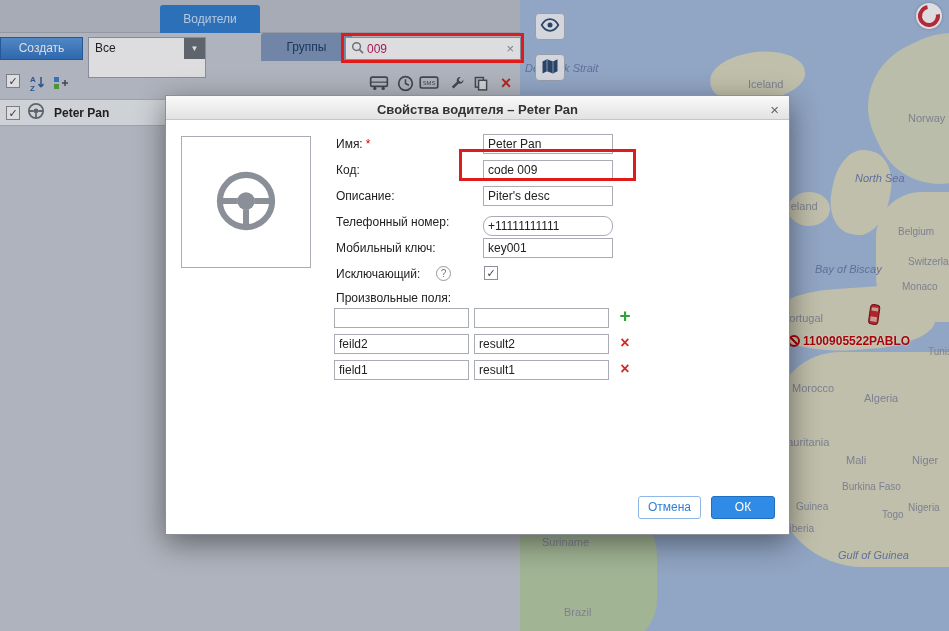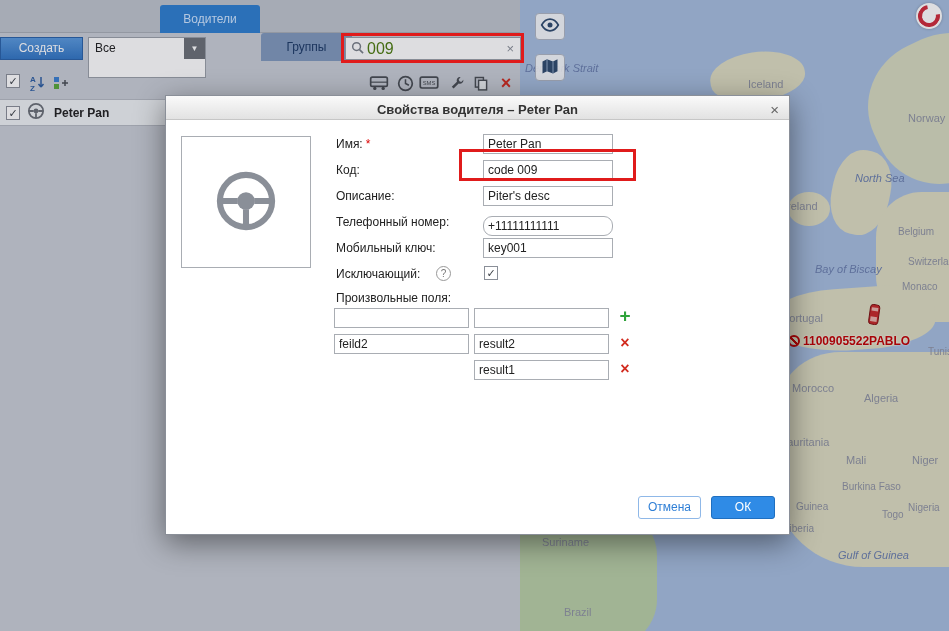--- a/index.html
+++ b/index.html
@@ -13,21 +13,21 @@
   .tab-drivers { left: 160px; width: 100px; background: #2e7fd0; color: #cfe6ff; }
   .tab-groups { left: 261px; width: 91px; background: #8099bd; color: #1c3a66; margin-top: 28px; }
 
   .btn-create { position: absolute; left: 0; top: 37px; width: 83px; height: 23px; line-height: 21px; text-align: center; background: linear-gradient(#5a9ade, #3276c4); border: 1px solid #2a62a8; color: #fff; }
   .dropdown { position: absolute; left: 88px; top: 37px; width: 118px; height: 41px; background: #fff; border: 1px solid #9aa0a8; line-height: 21px; }
   .dropdown .val { padding-left: 6px; }
   .dropdown .dd-btn { position: absolute; right: 0; top: 0; width: 21px; height: 21px; background: #6b7077; color: #fff; font-size: 8px; text-align: center; line-height: 21px; }
 
   .searchbox { position: absolute; left: 345px; top: 37px; width: 176px; height: 23px; background: #fff; border: 1px solid #9aa0a8; display: flex; align-items: center; }
   .searchbox svg { margin: 0 3px 0 5px; flex: none; }
-  .searchbox input { flex: 1; min-width: 0; border: none; outline: none; font-size: 16px; font-family: inherit; color: #4d7c0f; background: transparent; }
+  .searchbox input { flex: 1; min-width: 0; border: none; outline: none; font-size: 12px; font-family: inherit; color: #be185d; background: transparent; }
   .searchbox .clear { flex: none; margin-right: 6px; color: #8a8f98; font-size: 13px; cursor: pointer; }
 
   .iconrow { position: absolute; left: 0; top: 66px; width: 520px; height: 32px; }
   .chk { display: inline-block; width: 14px; height: 14px; background: #fff; border: 1px solid #8a8f98; text-align: center; line-height: 13px; font-size: 11px; color: #3a3f45; }
   .chk::before { content: "\2713"; }
   .iconrow .chk { position: absolute; left: 6px; top: 8px; }
   .ic { position: absolute; top: 6px; width: 22px; height: 22px; display: flex; align-items: center; justify-content: center; cursor: pointer; }
   .ic-sort { left: 26px; }
   .ic-mode { left: 50px; }
   .ic-bus { left: 368px; }
@@ -295,20 +295,21 @@
     <span class="flabel" style="top:195px;">Произвольные поля:</span>
 
     <input class="cinput" style="left: 168px; top: 212px;" value="">
     <input class="cinput" style="left: 308px; top: 212px;" value="">
     <span class="act act-add" style="top:209px;">+</span>
 
     <input class="cinput" style="left: 168px; top: 238px;" value="feild2">
     <input class="cinput" style="left: 308px; top: 238px;" value="result2">
     <span class="act act-del" style="top:238px;">×</span>
 
+    <input class="cinput" style="left: 168px; top: 264px;" value="field1">
     <input class="cinput" style="left: 308px; top: 264px;" value="result1">
     <span class="act act-del" style="top:264px;">×</span>
 
     <div class="btn btn-cancel">Отмена</div>
     <div class="btn btn-ok">ОК</div>
   </div>
 
   <div class="anno anno-search"></div>
   <div class="anno anno-code"></div>
 

